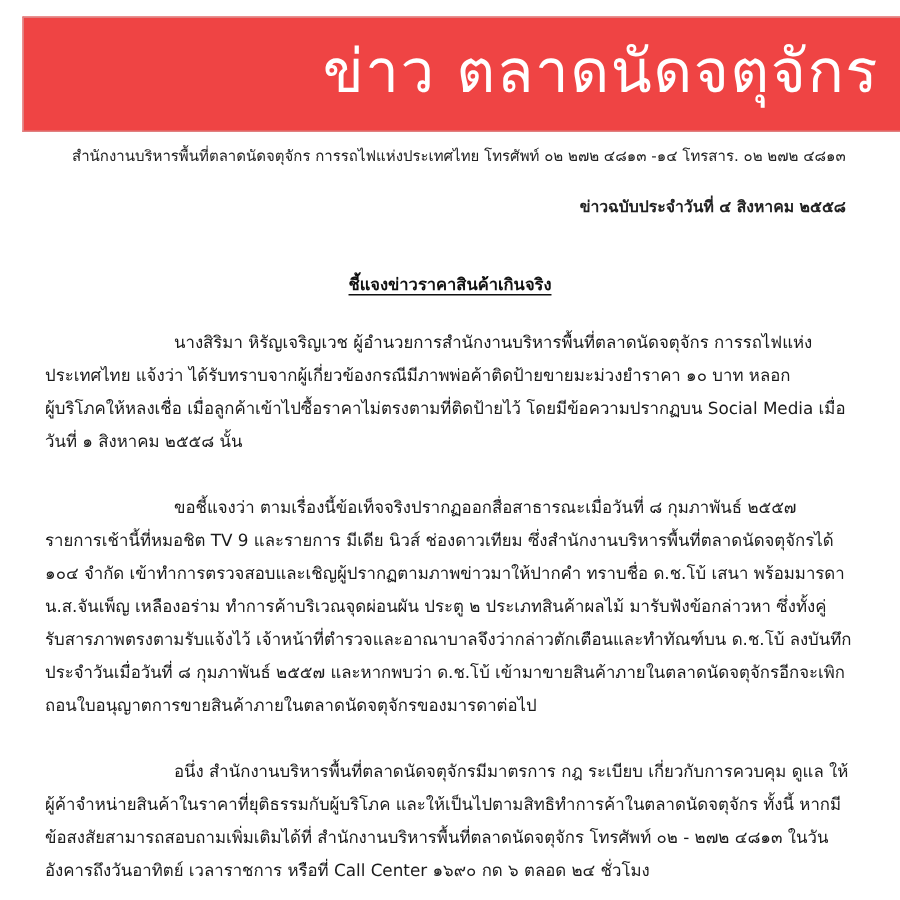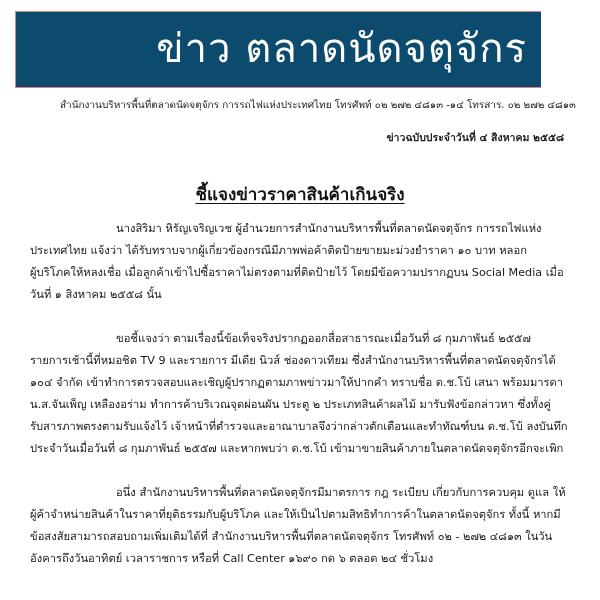--- a/index.html
+++ b/index.html
@@ -12,23 +12,23 @@
     }
     body {
       position: relative;
       font-family: "DejaVu Sans", "Liberation Sans", sans-serif;
       color: #111111;
     }
     .banner {
       position: absolute;
       left: 15px;
       top: 11px;
-      width: 526px;
+      width: 585px;
       height: 77px;
-      background: #0c4a6e;
+      background: #ef4444;
       border-left: 1px solid #e08080;
       border-top: 1px solid #e08080;
       border-bottom: 1px solid #e08080;
       box-sizing: border-box;
     }
     .banner-title {
       position: absolute;
       right: 14px;
       top: 8px;
       color: #ffffff;
@@ -36,21 +36,21 @@
       font-weight: 200;
       font-size: 40px;
       letter-spacing: 1px;
       line-height: 56px;
       white-space: nowrap;
       -webkit-text-stroke: 0px;
       font-stretch: condensed;
     }
     .header-contact {
       position: absolute;
-      left: 60px;
+      left: 48px;
       top: 98px;
       width: 540px;
       font-size: 10px;
       line-height: 14px;
       white-space: nowrap;
       color: #222;
     }
     .issue-date {
       position: absolute;
       right: 36px;
@@ -59,21 +59,21 @@
       font-weight: bold;
       white-space: nowrap;
       color: #222;
     }
     .doc-title {
       position: absolute;
       left: 0;
       width: 600px;
       top: 180px;
       text-align: center;
-      font-size: 17px;
+      font-size: 11px;
       font-weight: bold;
       color: #111;
     }
     .doc-title span {
       text-decoration: underline;
       text-underline-offset: 3px;
     }
     .body {
       position: absolute;
       left: 30px;
@@ -119,20 +119,21 @@
     <span class="line">ผู้บริโภคให้หลงเชื่อ เมื่อลูกค้าเข้าไปซื้อราคาไม่ตรงตามที่ติดป้ายไว้ โดยมีข้อความปรากฏบน Social Media เมื่อ</span>
     <span class="line">วันที่ ๑ สิงหาคม ๒๕๕๘ นั้น</span>
   </div>
   <div class="para">
     <span class="line indent">ขอชี้แจงว่า ตามเรื่องนี้ข้อเท็จจริงปรากฏออกสื่อสาธารณะเมื่อวันที่ ๘ กุมภาพันธ์ ๒๕๕๗</span>
     <span class="line">รายการเช้านี้ที่หมอชิต TV 9  และรายการ มีเดีย นิวส์ ช่องดาวเทียม ซึ่งสำนักงานบริหารพื้นที่ตลาดนัดจตุจักรได้</span>
     <span class="line">๑๐๔ จำกัด เข้าทำการตรวจสอบและเชิญผู้ปรากฏตามภาพข่าวมาให้ปากคำ ทราบชื่อ ด.ช.โบ้ เสนา พร้อมมารดา</span>
     <span class="line">น.ส.จันเพ็ญ เหลืองอร่าม ทำการค้าบริเวณจุดผ่อนผัน  ประตู ๒ ประเภทสินค้าผลไม้ มารับฟังข้อกล่าวหา ซึ่งทั้งคู่</span>
     <span class="line">รับสารภาพตรงตามรับแจ้งไว้ เจ้าหน้าที่ตำรวจและอาณาบาลจึงว่ากล่าวตักเตือนและทำทัณฑ์บน ด.ช.โบ้ ลงบันทึก</span>
     <span class="line">ประจำวันเมื่อวันที่ ๘ กุมภาพันธ์ ๒๕๕๗ และหากพบว่า ด.ช.โบ้ เข้ามาขายสินค้าภายในตลาดนัดจตุจักรอีกจะเพิก</span>
+    <span class="line">ถอนใบอนุญาตการขายสินค้าภายในตลาดนัดจตุจักรของมารดาต่อไป</span>
   </div>
   <div class="para">
     <span class="line indent">อนึ่ง สำนักงานบริหารพื้นที่ตลาดนัดจตุจักรมีมาตรการ กฎ ระเบียบ เกี่ยวกับการควบคุม  ดูแล ให้</span>
     <span class="line">ผู้ค้าจำหน่ายสินค้าในราคาที่ยุติธรรมกับผู้บริโภค และให้เป็นไปตามสิทธิทำการค้าในตลาดนัดจตุจักร ทั้งนี้ หากมี</span>
     <span class="line">ข้อสงสัยสามารถสอบถามเพิ่มเติมได้ที่ สำนักงานบริหารพื้นที่ตลาดนัดจตุจักร โทรศัพท์ ๐๒ - ๒๗๒ ๔๘๑๓ ในวัน</span>
     <span class="line">อังคารถึงวันอาทิตย์ เวลาราชการ หรือที่ Call Center ๑๖๙๐ กด ๖ ตลอด ๒๔ ชั่วโมง</span>
   </div>
 </div>
 
 </body></html>

